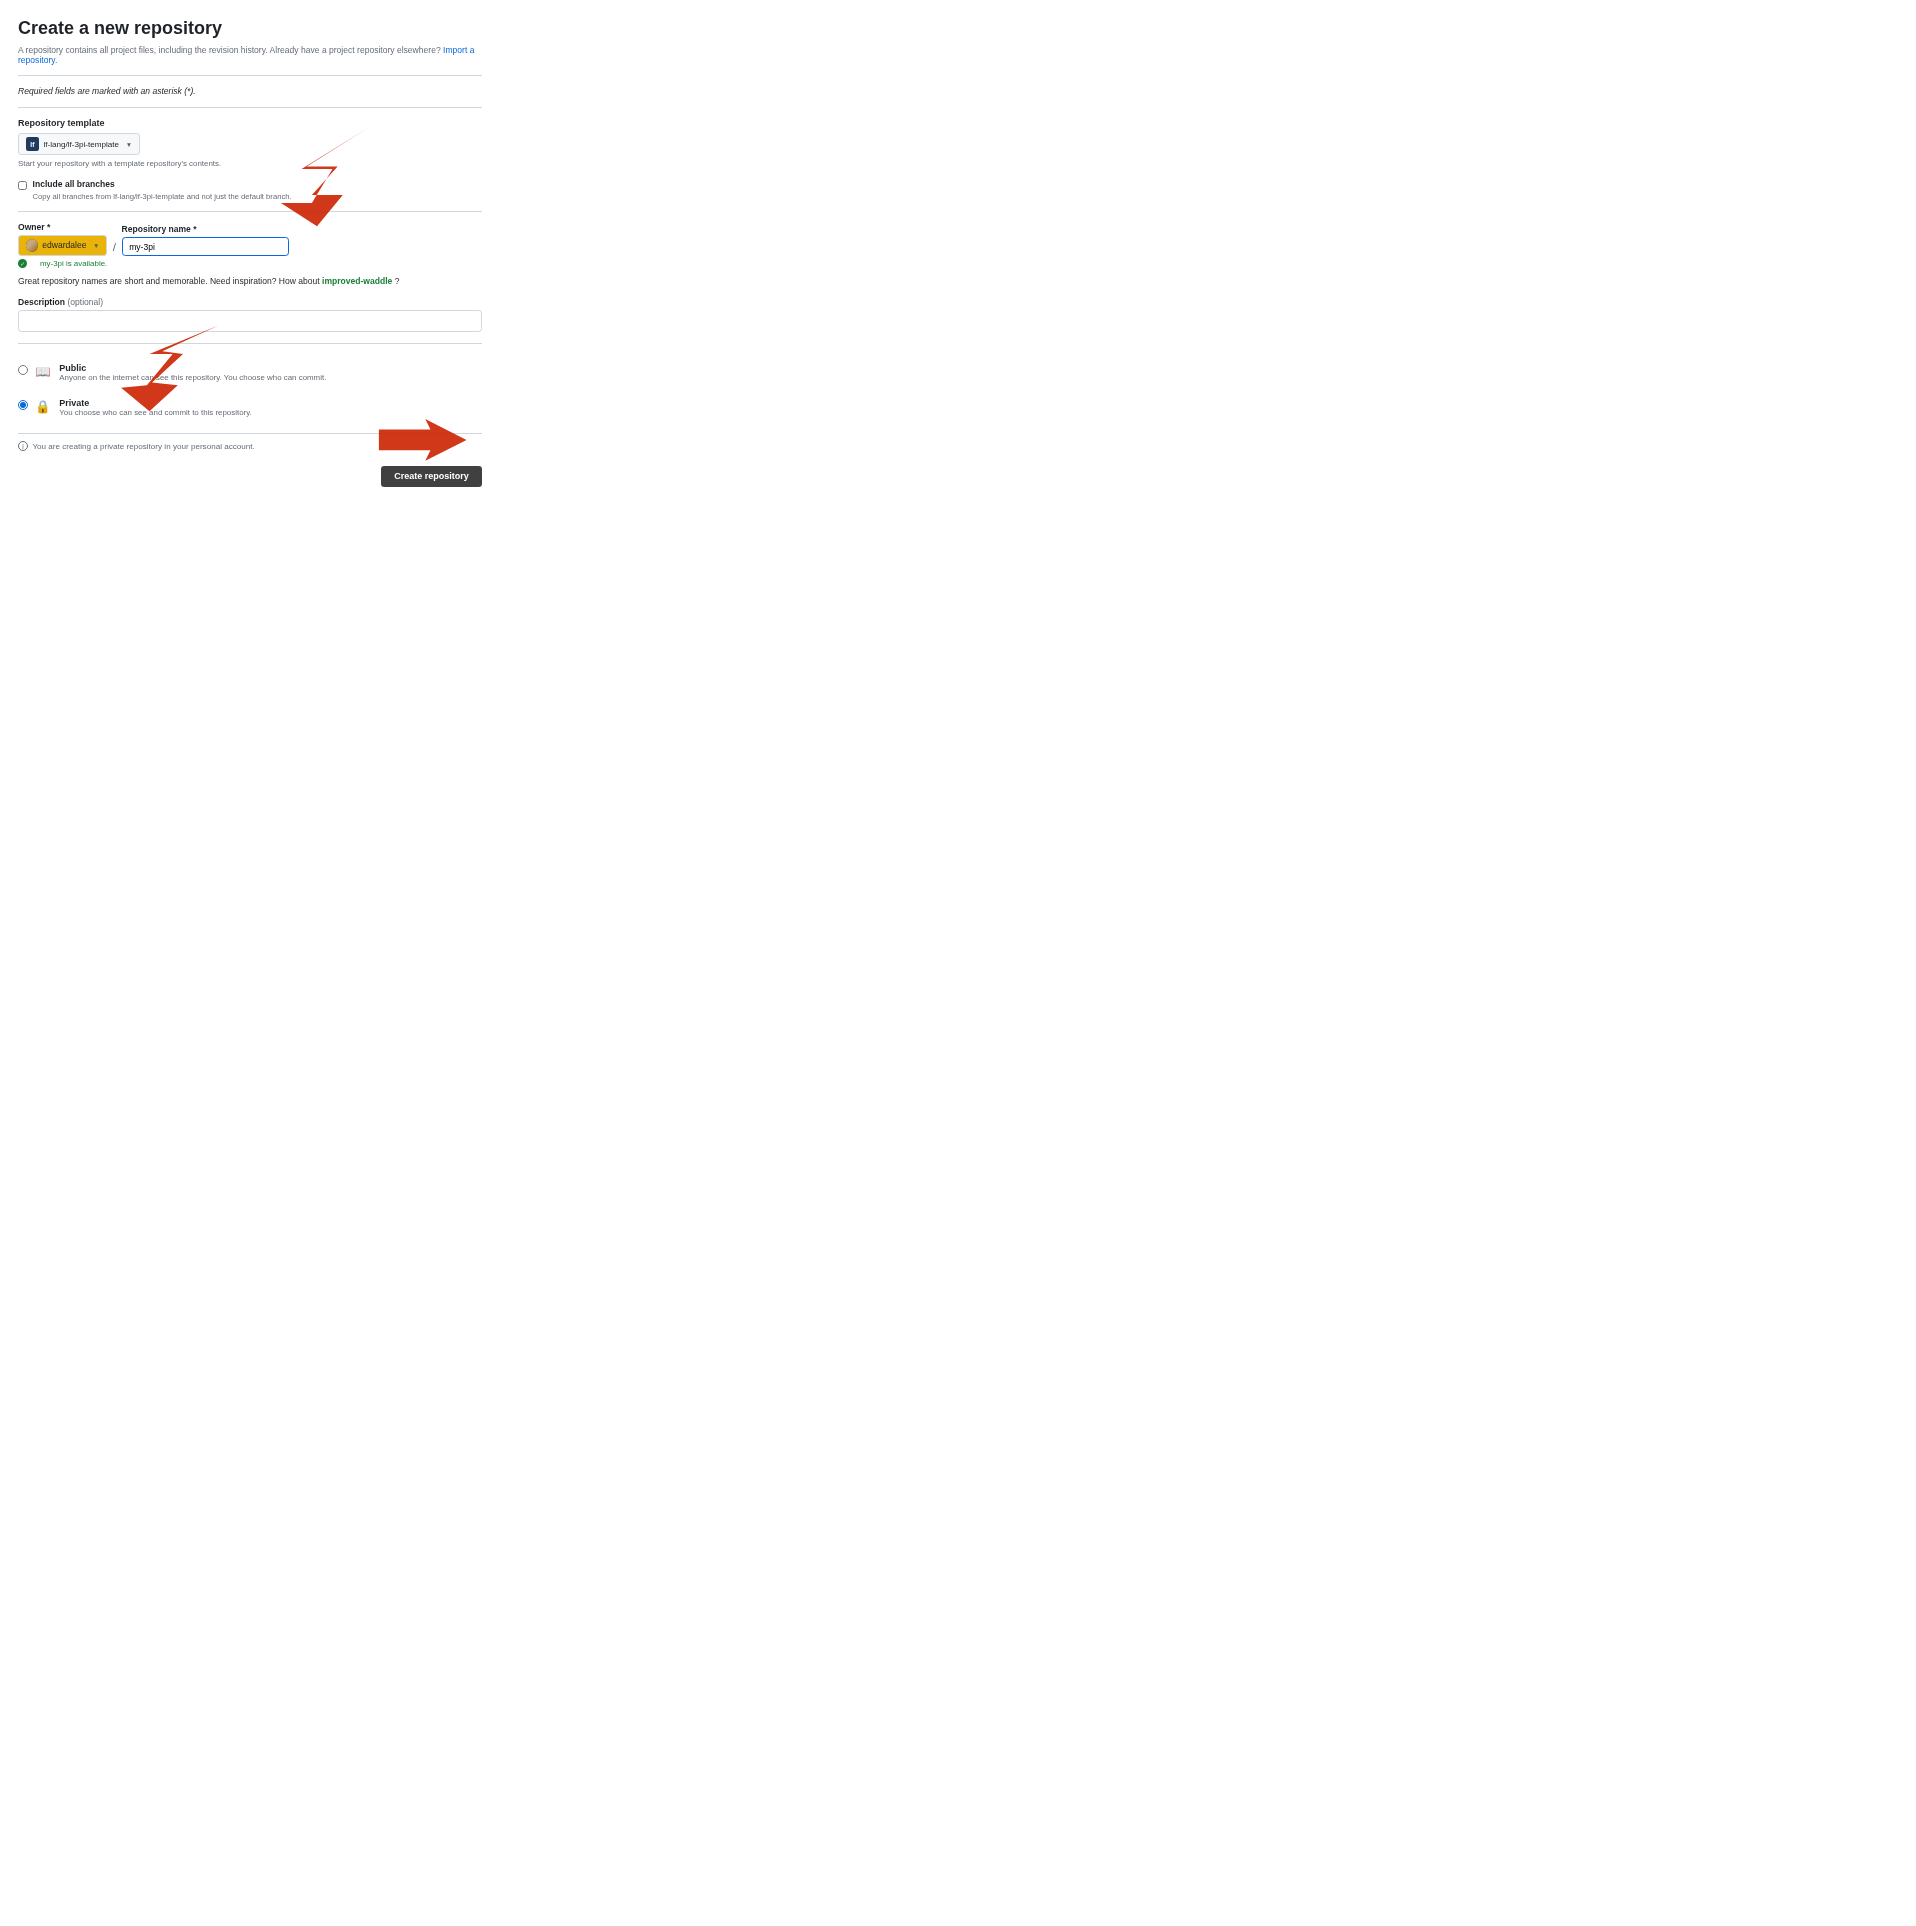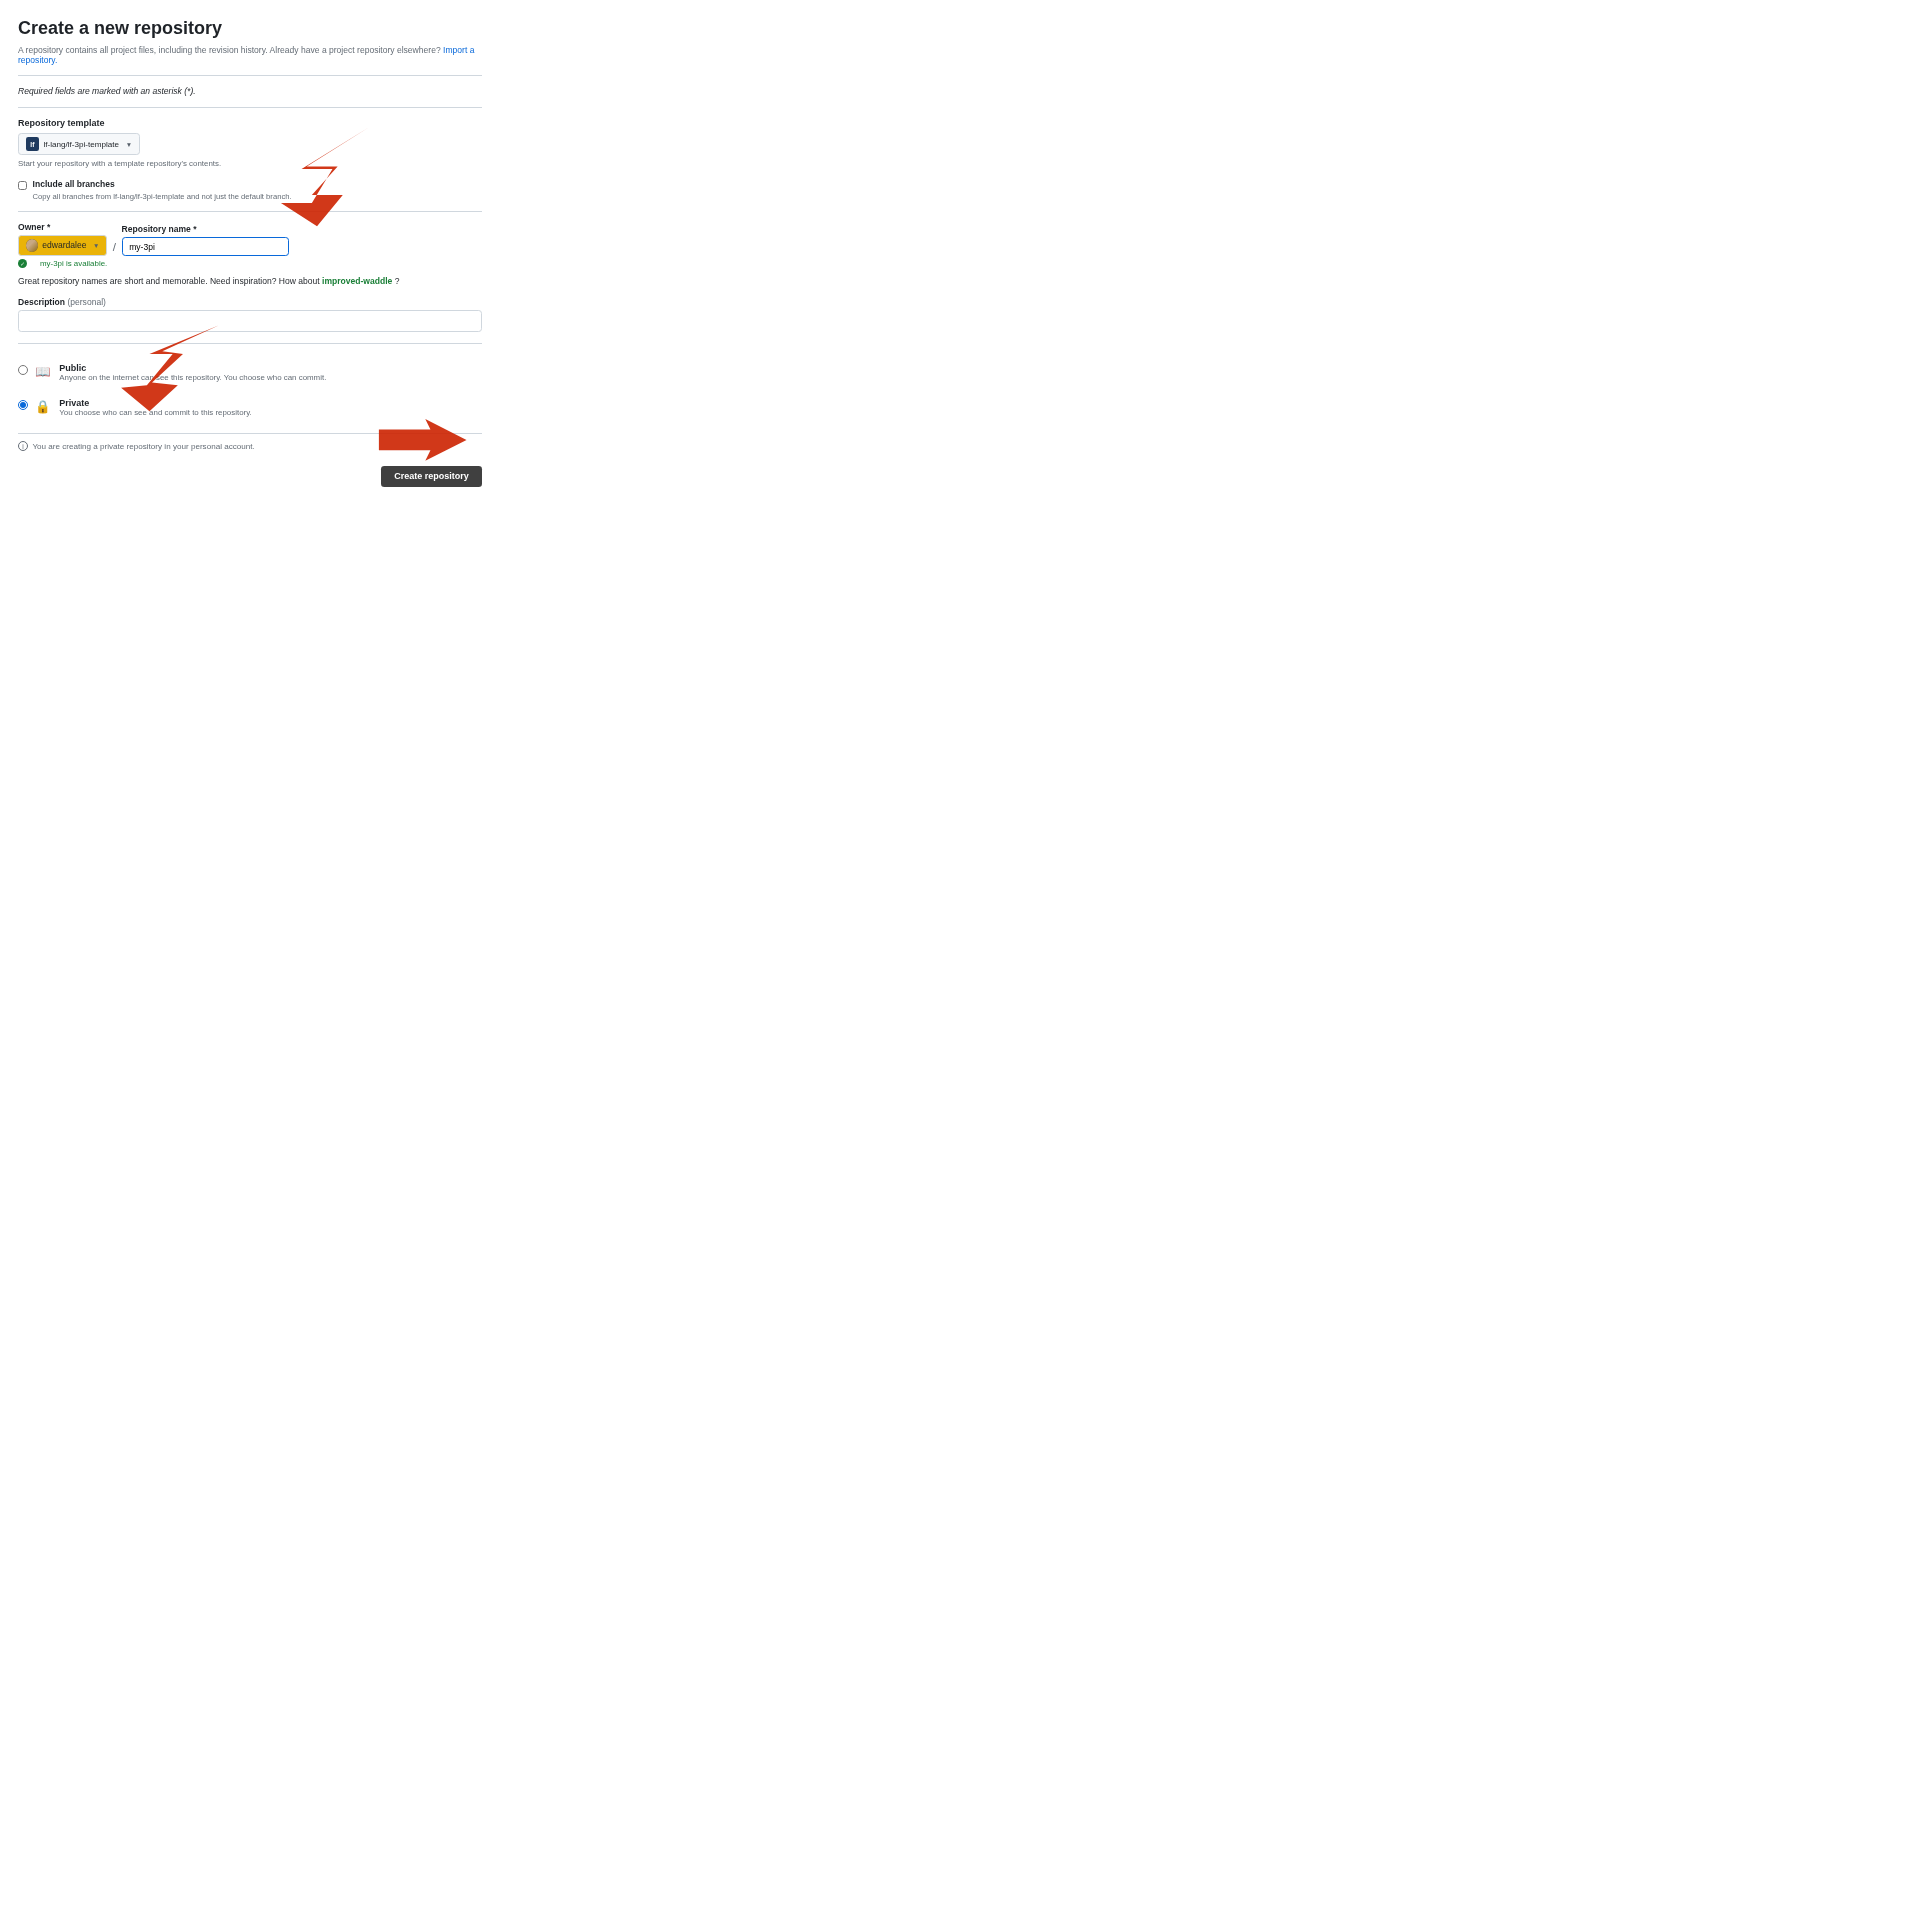--- a/index.html
+++ b/index.html
@@ -406,21 +406,21 @@
 
   <p class="inspiration-text">
     <span>Great repository names are short and memorable. Need inspiration? How about</span>
     <a href="#" class="inspiration-link link">improved-waddle</a>
     <span>?</span>
   </p>
 
   <div class="desc-section">
     <div class="desc-label">
       <span>Description</span>
-      <span class="desc-optional">(personal)</span>
+      <span class="desc-optional">(optional)</span>
     </div>
     <input type="text" class="desc-input" placeholder="" style="">
   </div>
 
   <hr class="divider" style="margin-top:11px;">
 
   <div class="visibility-section">
 
     <div class="visibility-option">
       <input type="radio" name="visibility" style="">

